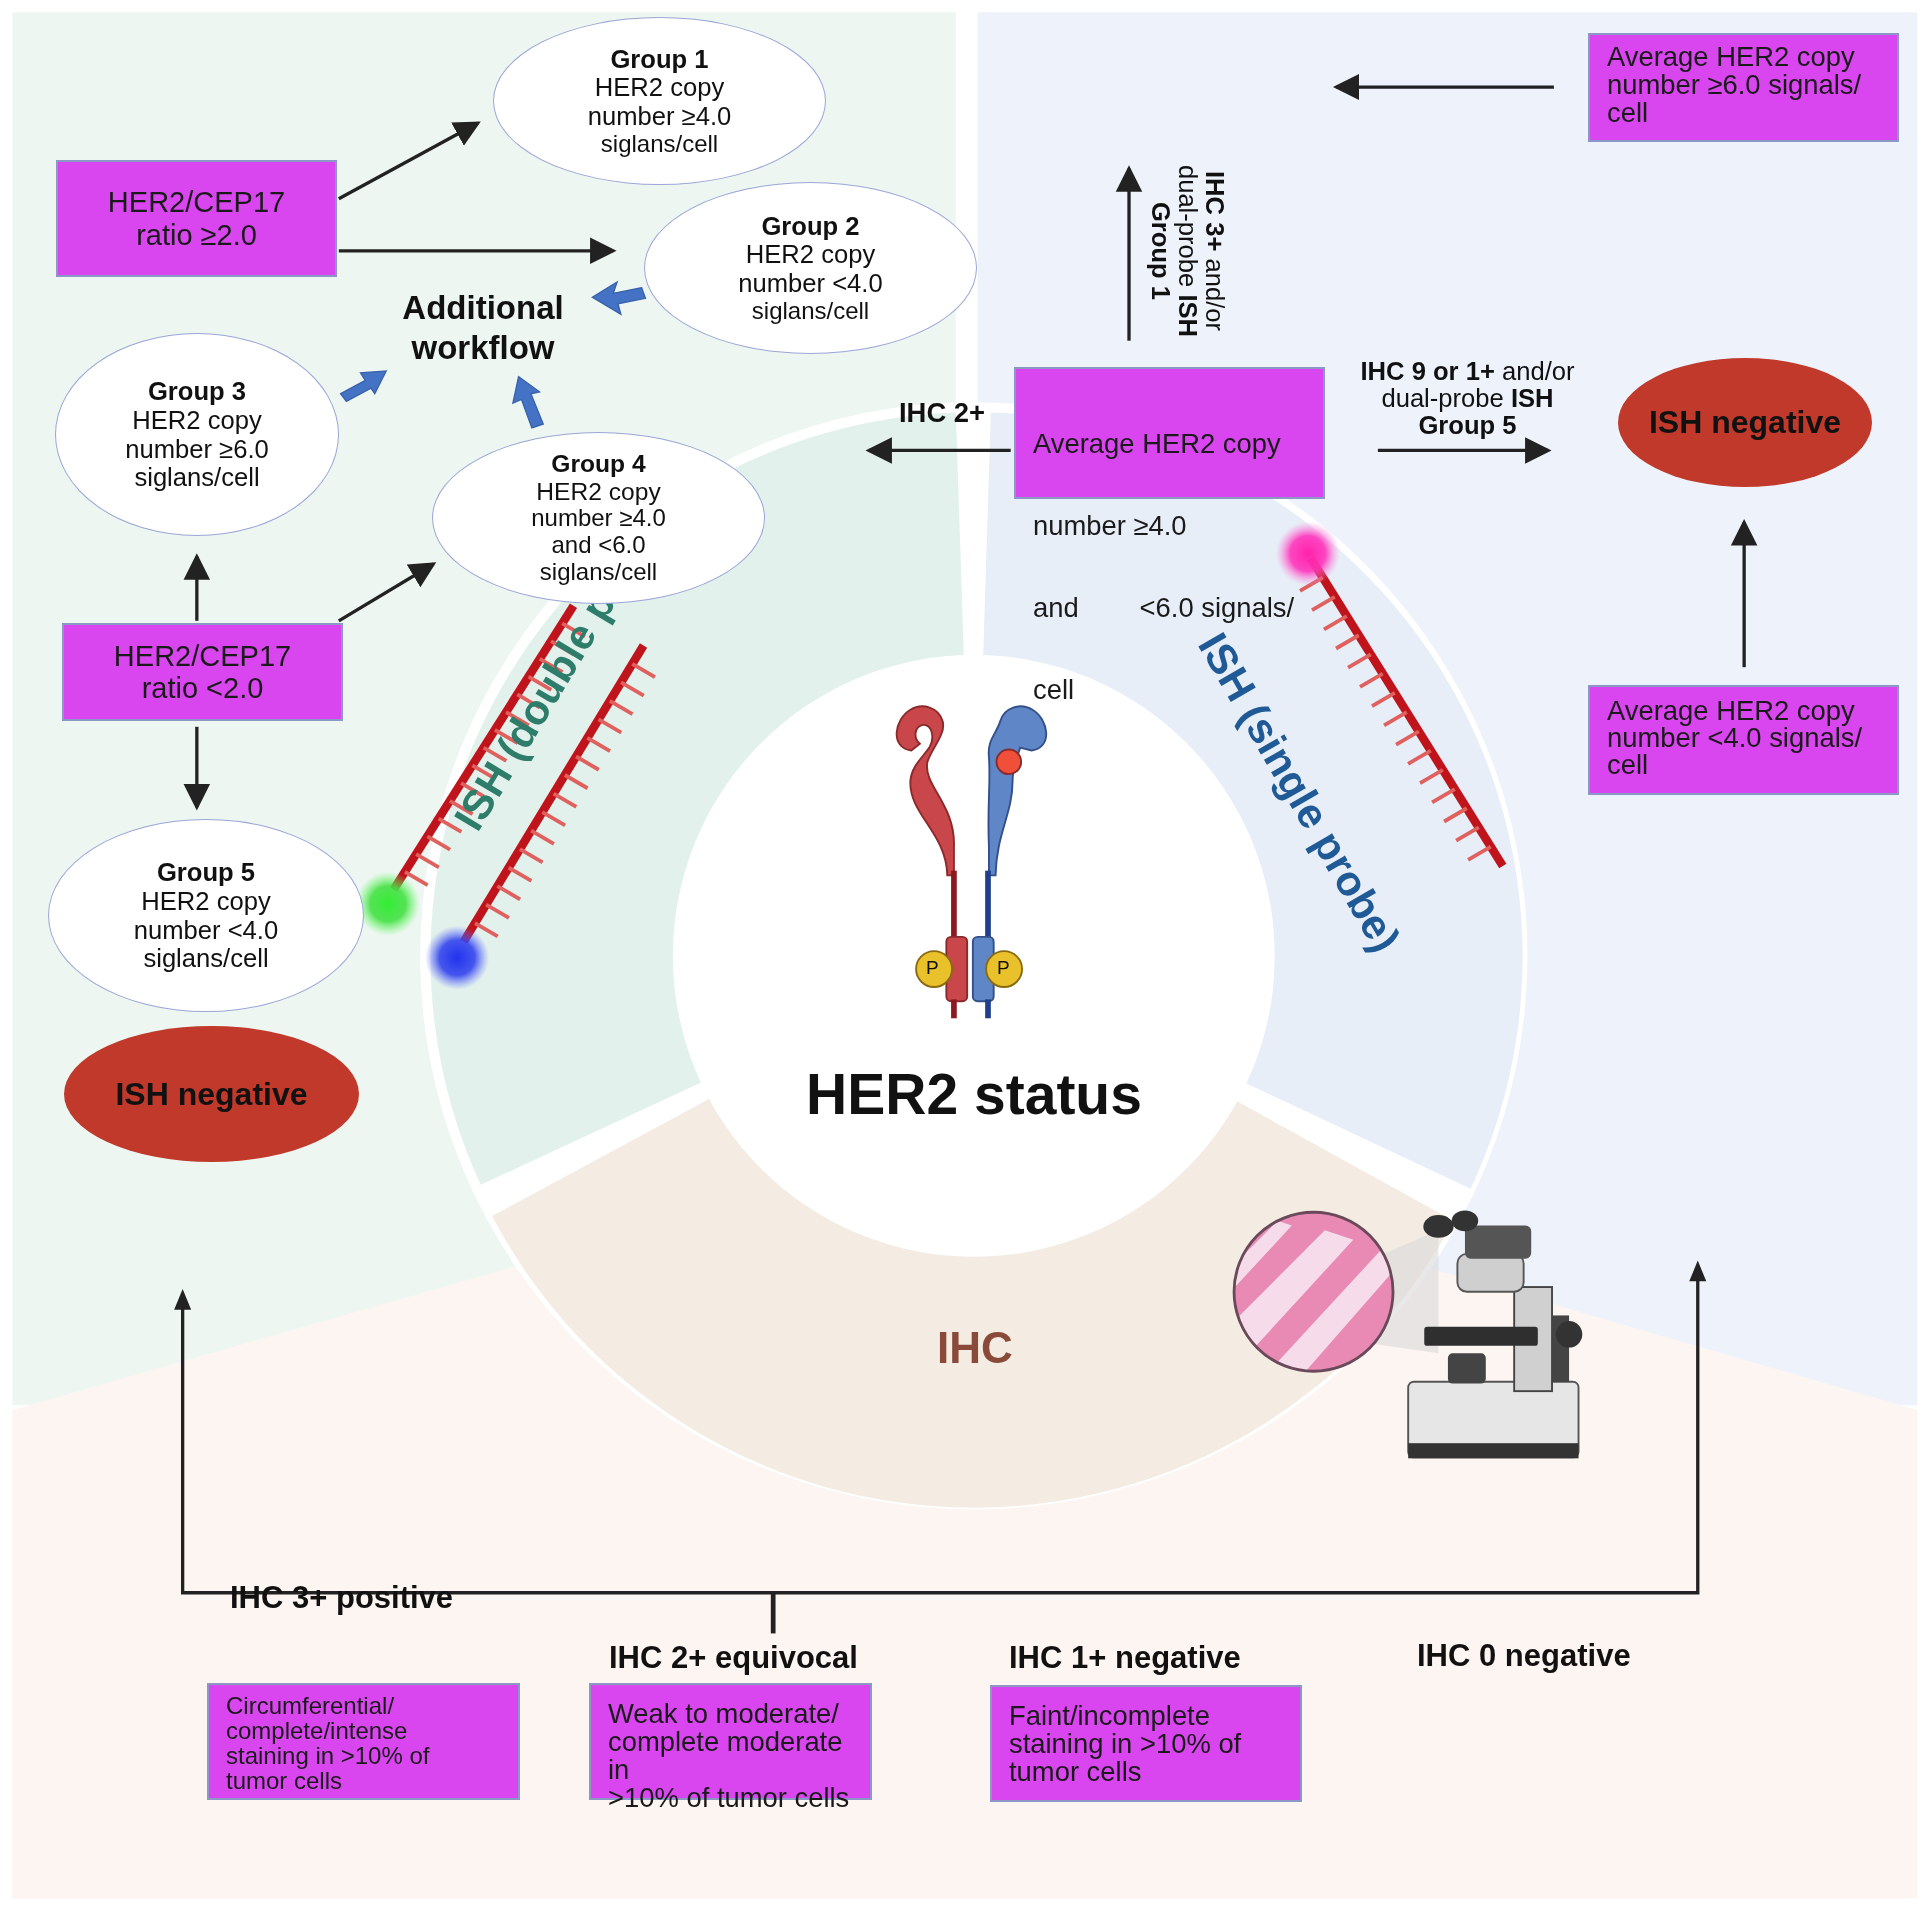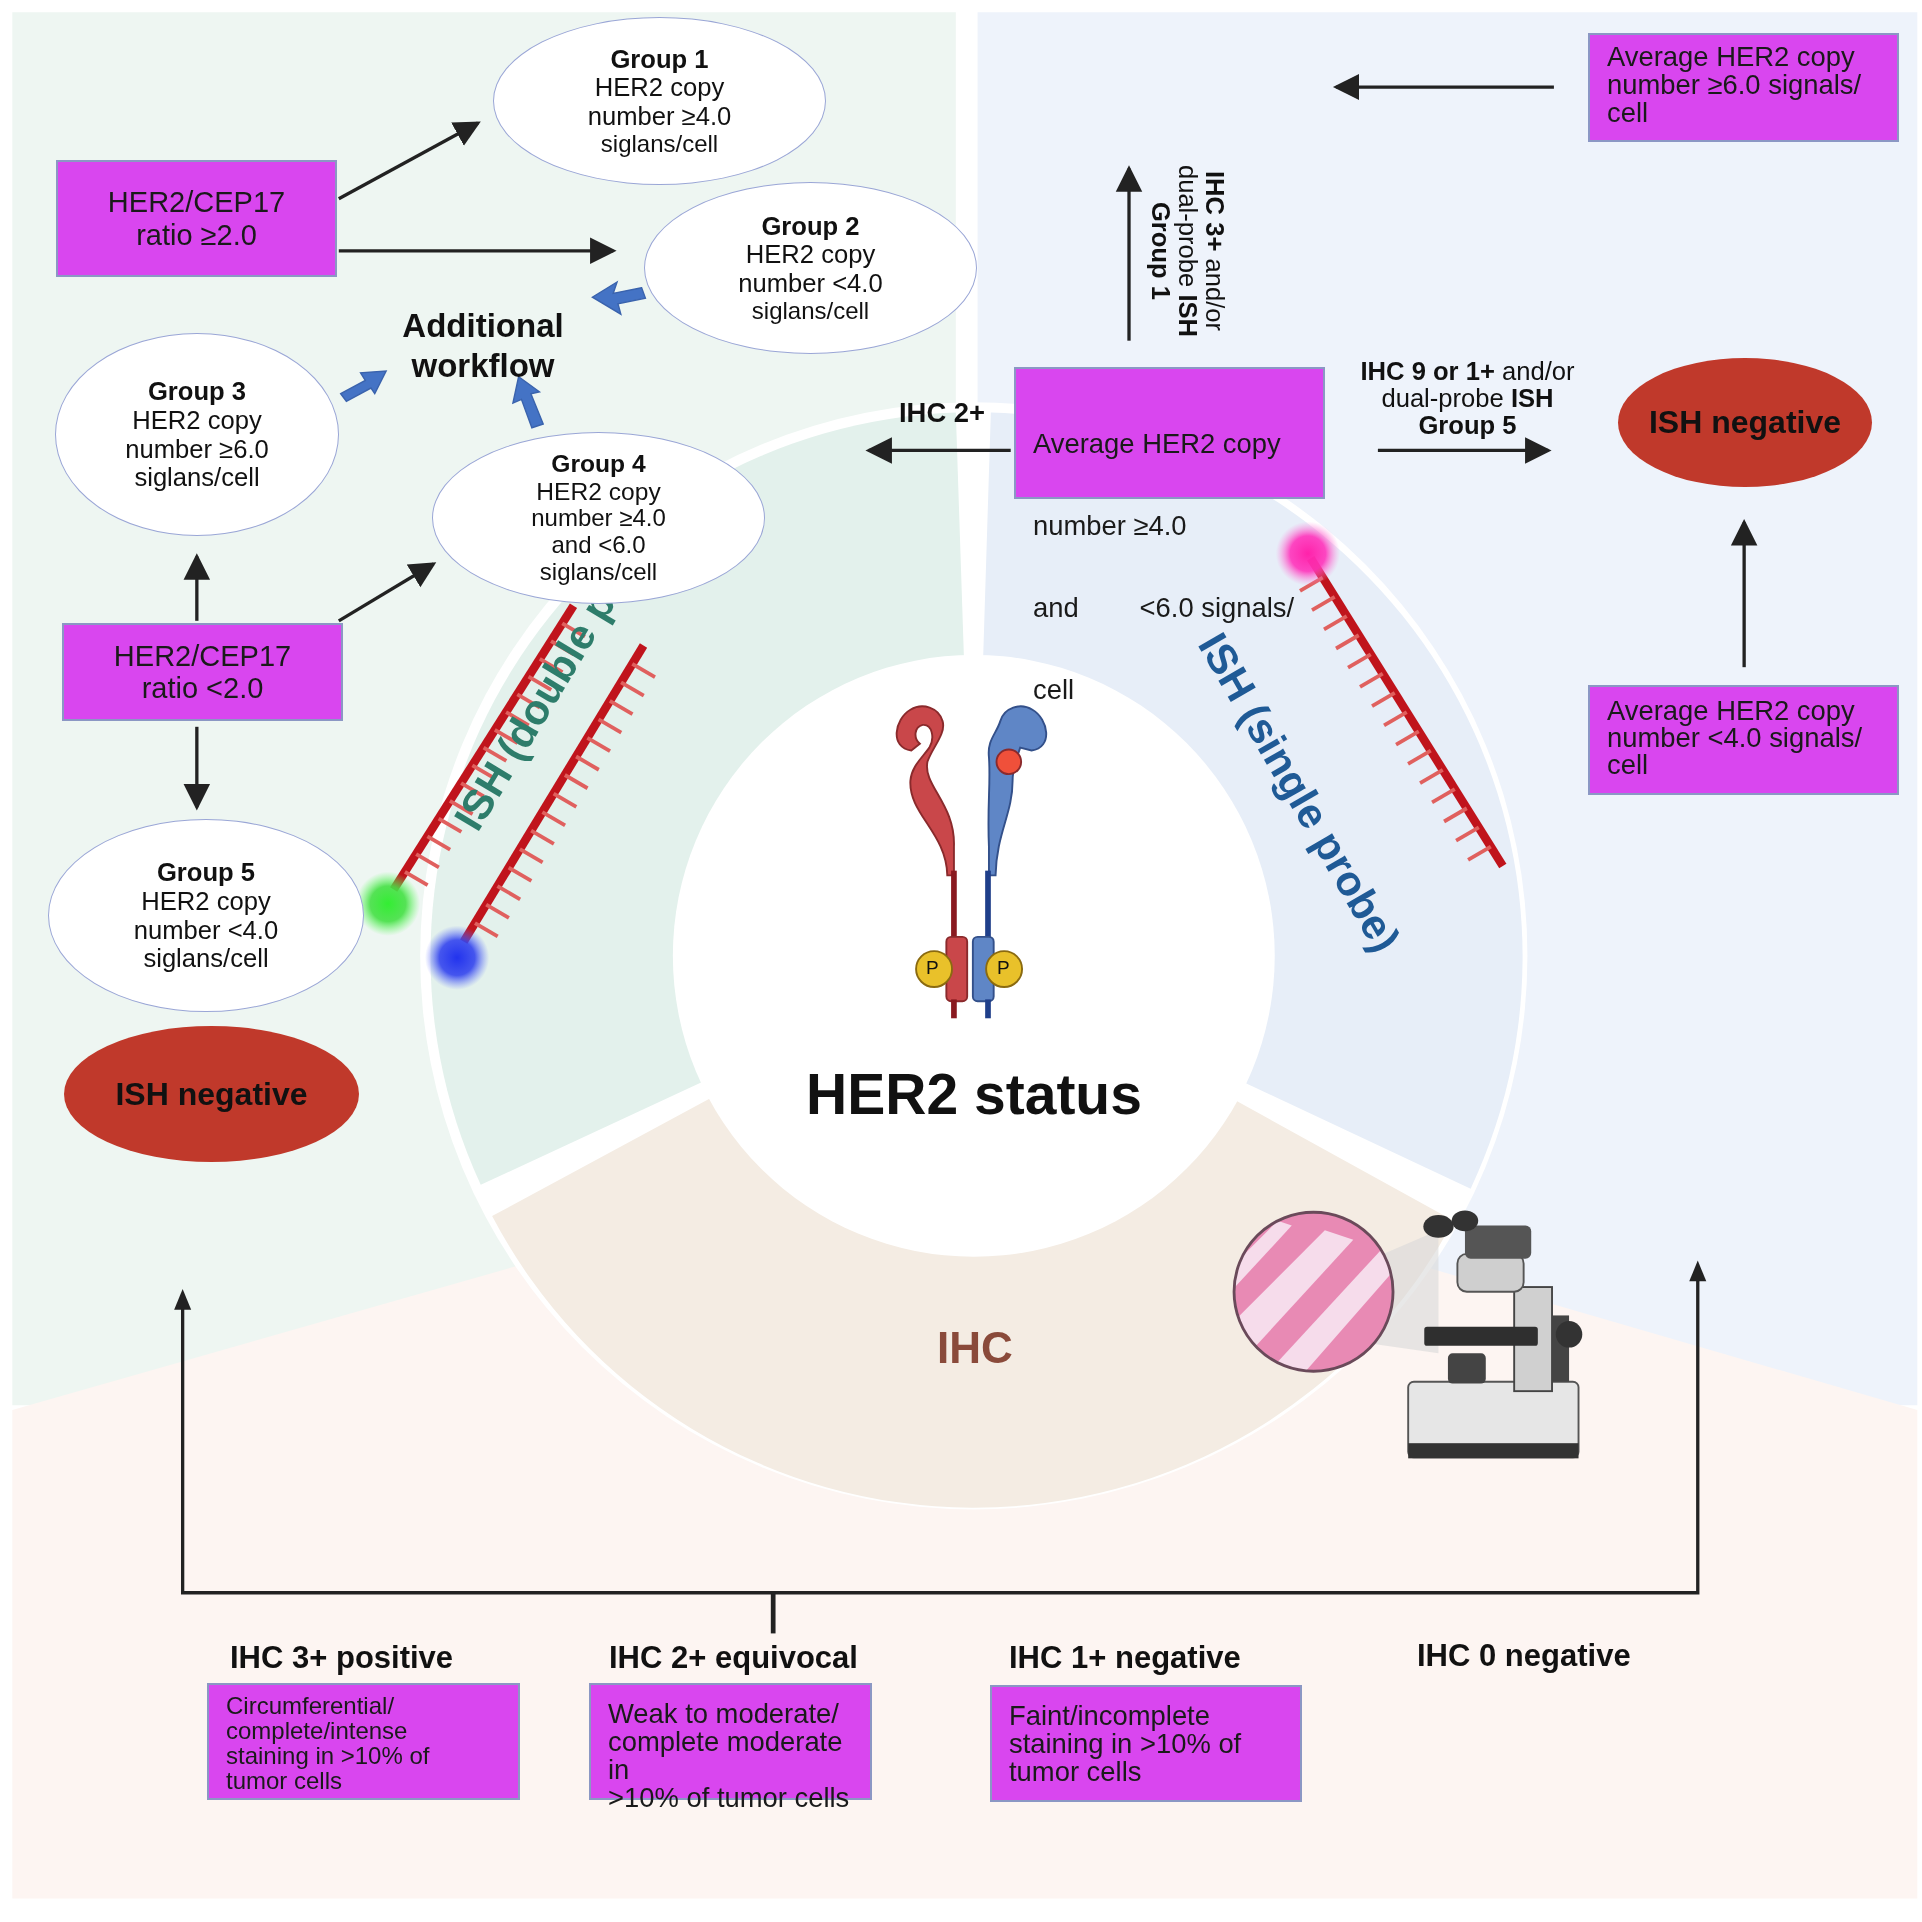--- a/index.html
+++ b/index.html
@@ -195,21 +195,21 @@
 
   <div class="box" style="left:56px;top:160px;width:281px;height:117px;display:flex;flex-direction:column;align-items:center;justify-content:center;font-size:29px;line-height:1.12;">
     <span>HER2/CEP17</span>
     <span>ratio ≥2.0</span>
   </div>
   <div class="box" style="left:62px;top:623px;width:281px;height:98px;display:flex;flex-direction:column;align-items:center;justify-content:center;font-size:29px;line-height:1.12;">
     <span>HER2/CEP17</span>
     <span>ratio &lt;2.0</span>
   </div>
 
-  <div class="abs" style="left:379px;top:288px;width:208px;text-align:center;font-size:33px;font-weight:bold;line-height:1.2;margin-top:18px;">
+  <div class="abs" style="left:379px;top:288px;width:208px;text-align:center;font-size:33px;font-weight:bold;line-height:1.2;">
     <div>Additional</div>
     <div>workflow</div>
   </div>
 
   <div class="ell" style="left:493px;top:17px;width:333px;height:168px;">
     <div class="t">Group 1</div>
     <div class="l">HER2 copy</div>
     <div class="l">number ≥4.0</div>
     <div class="l" style="font-size:24px;">siglans/cell</div>
   </div>
@@ -267,21 +267,21 @@
   </div>
 
   <div class="abs" style="left:1349px;top:358px;width:237px;text-align:center;font-size:25.6px;line-height:1.06;white-space:nowrap;">
     <div><b>IHC 9 or 1+</b><span> and/or</span></div>
     <div><span>dual-probe </span><b>ISH</b></div>
     <div><b>Group 5</b></div>
   </div>
 
   <div class="abs" style="left:899px;top:397px;font-size:27.4px;font-weight:bold;">IHC 2+</div>
 
-  <div class="hdr" style="left:230px;top:1640px;">IHC 3+ positive</div>
+  <div class="hdr" style="left:230px;top:1580px;">IHC 3+ positive</div>
   <div class="box" style="left:207px;top:1683px;width:313px;height:117px;padding:7.6px 17px;">
     <div class="btxt" style="position:static;font-size:24px;line-height:1.05;">
       <div>Circumferential/</div>
       <div>complete/intense</div>
       <div>staining in &gt;10% of</div>
       <div>tumor cells</div>
     </div>
   </div>
 
   <div class="hdr" style="left:609px;top:1640px;">IHC 2+ equivocal</div>

